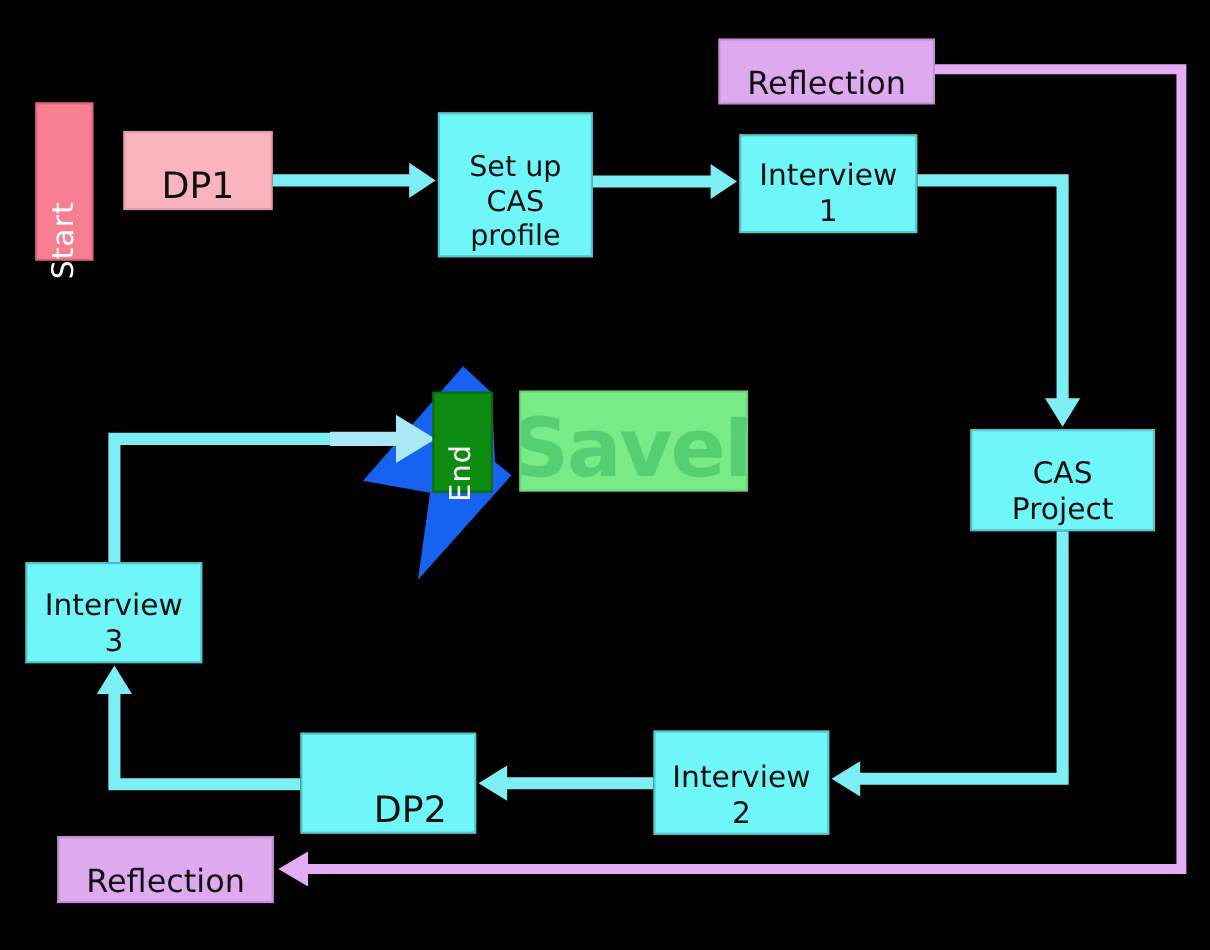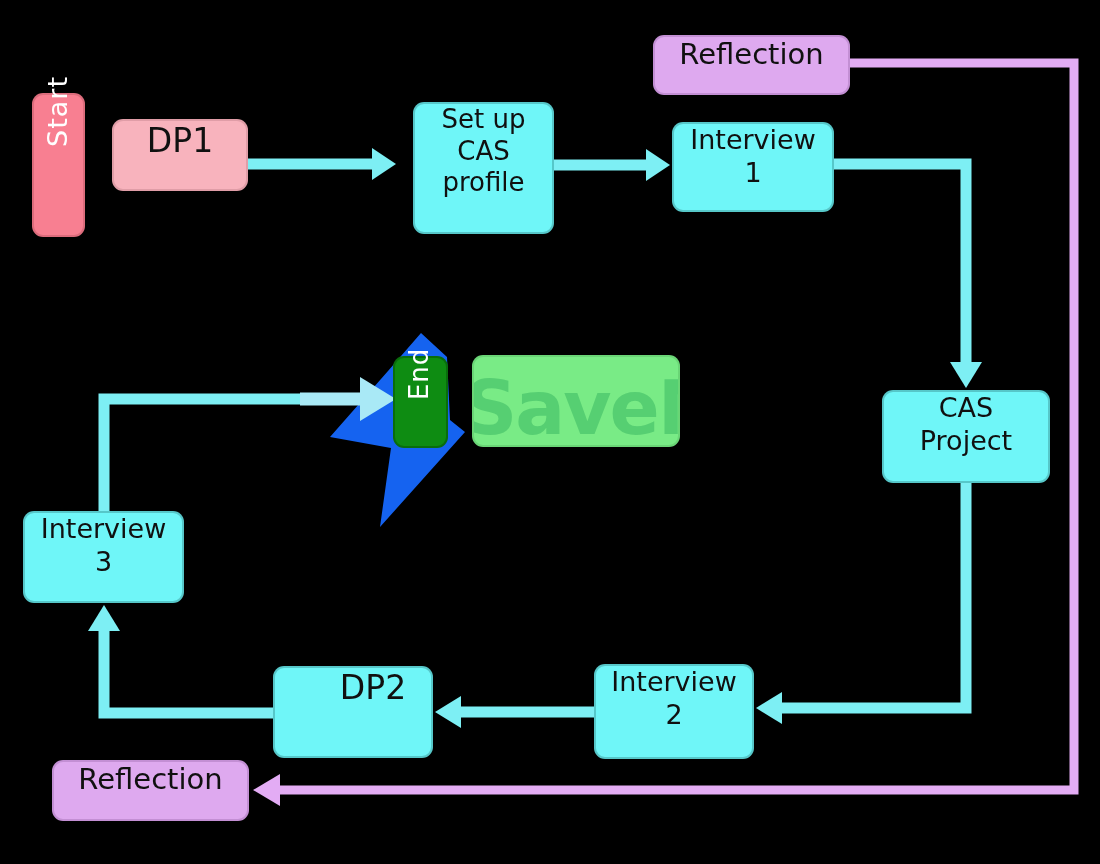--- a/index.html
+++ b/index.html
@@ -4,24 +4,23 @@
 <style>
   html,body{margin:0;padding:0;background:#000;}
   .stage{
     position:relative;width:1100px;height:864px;
     background:var(--background,#000);
     overflow:hidden;
     font-family:"DejaVu Sans","Liberation Sans",sans-serif;
   }
   .stage svg{position:absolute;left:0;top:0;}
   .node{
-    position:absolute;display:flex;align-items:flex-start;justify-content:center;
+    position:absolute;display:flex;align-items:flex-end;justify-content:center;
     text-align:center;white-space:pre-line;line-height:1.22;color:#101010;
     box-sizing:border-box;
-    border-radius:11px;
   }
   .cyan{background:var(--cyan-box,#6FF6F8);border:2px solid rgba(0,30,35,0.22);}
   .pink-strong{background:var(--pink-strong,#F87F91);color:#fff;border:2px solid rgba(60,0,10,0.15);}
   .pink-light{background:var(--pink-light,#F8B3BD);border:2px solid rgba(60,0,10,0.12);}
   .violet{background:var(--violet-box,#DEA9EF);border:2px solid rgba(40,0,60,0.15);}
   .green-dark{background:var(--green-dark,#0E8C12);color:#fff;border:2px solid rgba(0,40,0,0.3);}
   .green-light{background:var(--green-light,#79EB86);border:2px solid rgba(0,60,10,0.12);}
   .rot{transform:rotate(-90deg);white-space:nowrap;letter-spacing:1px;}
   .watermark{
     position:absolute;left:-10px;top:6px;
@@ -73,21 +72,21 @@
   </svg>
 
   <div class="node pink-strong" style="left:32px;top:93px;width:53px;height:144px;font-size:27px;">
     <span class="rot">Start</span>
   </div>
 
   <div class="node pink-light" style="left:112px;top:119px;width:136px;height:72px;font-size:33px;">
     <span>DP1</span>
   </div>
 
-  <div class="node cyan" style="left:398px;top:102px;width:141px;height:132px;font-size:26px;margin-left:15px;">
+  <div class="node cyan" style="left:398px;top:102px;width:141px;height:132px;font-size:26px;">
     <span>Set up
 CAS
 profile</span>
   </div>
 
   <div class="node cyan" style="left:672px;top:122px;width:162px;height:90px;font-size:27px;">
     <span>Interview
 1</span>
   </div>
 

